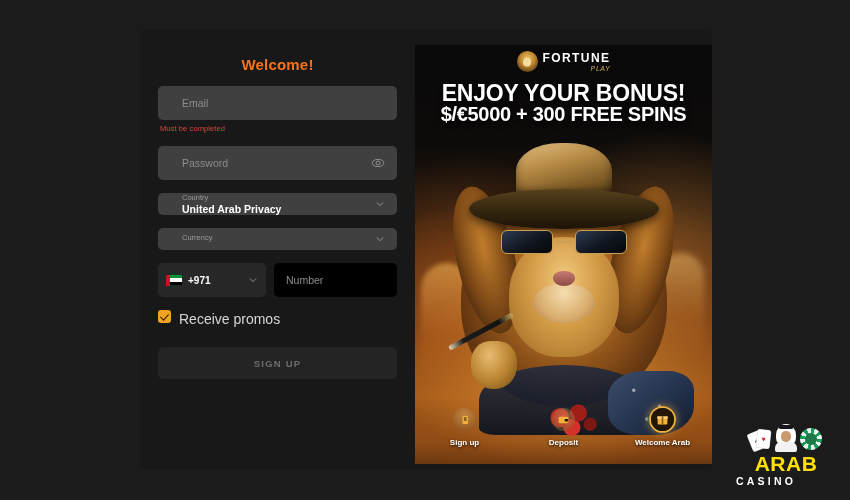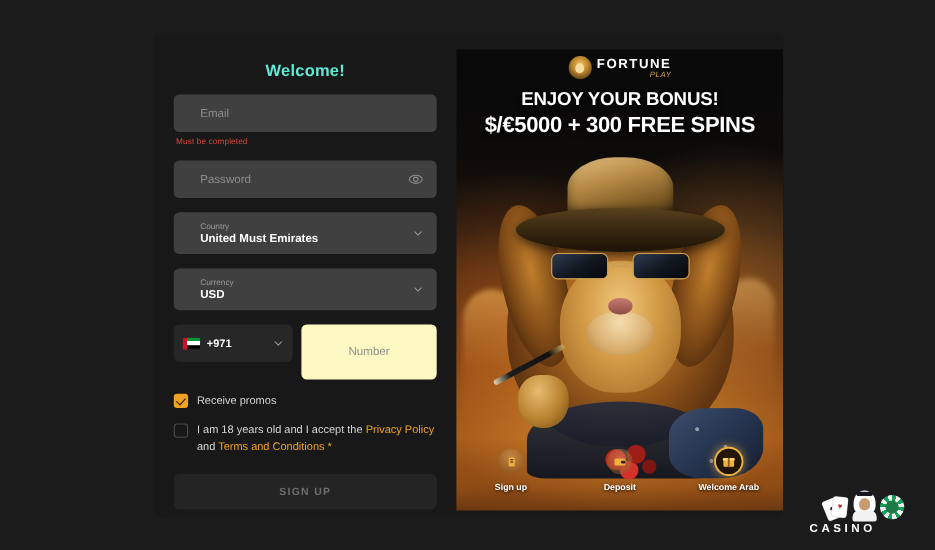--- a/index.html
+++ b/index.html
@@ -21,38 +21,38 @@
     overflow: hidden;
   }
 
   
   .form-col {
     width: 275px; flex: 0 0 275px;
     padding: 16px 18px 0 18px;
     background: #181818;
   }
   .welcome-title {
-    text-align: center; color: #5eead4;
+    text-align: center; color: #f97316;
     font-size: 15px; font-weight: bold;
     letter-spacing: .2px; margin-top: 10px;
   }
   .welcome-sub {
     text-align: center; color: #c6c6c6;
     font-size: 9.5px; line-height: 1.5;
     margin-top: 12px; padding: 0 4px;
   }
 
   .field {
     position: relative;
     height: 34px; margin-top: 13px;
     background: #404040; border-radius: 5px;
     display: flex; align-items: center;
     padding: 0 24px;
   }
-  .field.tall { height: 38px; flex-direction: column; align-items: stretch; justify-content: center; }
+  .field.tall { height: 22px; flex-direction: column; align-items: stretch; justify-content: center; }
   .field-placeholder { color: #8d8d8d; font-size: 10.5px; }
   .field-label { color: #9a9a9a; font-size: 7.5px; line-height: 1; margin-bottom: 3px; }
   .field-value { color: #ffffff; font-size: 10.5px; font-weight: bold; line-height: 1; }
 
   .err-msg {
     color: #d8483c; font-size: 7.5px;
     margin-top: 4px; margin-left: 2px; letter-spacing: .1px;
   }
 
   .eye-icon {
@@ -79,43 +79,42 @@
     width: 16px; height: 11px; border-radius: 1px;
     position: relative; overflow: hidden; flex: 0 0 16px;
   }
   .flag .red { position: absolute; left: 0; top: 0; width: 4px; height: 100%; background: #ce1126; }
   .flag .g   { position: absolute; left: 4px; top: 0; width: 12px; height: 33.4%; background: #009739; }
   .flag .w   { position: absolute; left: 4px; top: 33.4%; width: 12px; height: 33.3%; background: #ffffff; }
   .flag .b   { position: absolute; left: 4px; top: 66.7%; width: 12px; height: 33.3%; background: #000000; }
   .cc-text { color: #ffffff; font-size: 10px; font-weight: bold; }
   .cc-chev { position: absolute; right: 8px; top: 50%; transform: translateY(-50%); width: 10px; height: 10px; }
   .num-box {
-    flex: 1; height: 50px; background: #fef9c3;
+    flex: 1; height: 34px; background: #000000;
     border-radius: 5px; display: flex; align-items: center;
     padding: 0 12px;
-    justify-content: center;
   }
 
   
   .cb-row { display: flex; align-items: flex-start; gap: 8px; margin-top: 12px; }
   .cb {
     width: 13px; height: 13px; flex: 0 0 13px;
     border-radius: 3px; margin-top: 1px;
     position: relative;
   }
   .cb.checked { background: #f0a323; }
   .cb.unchecked { background: transparent; border: 1px solid #4a4a4a; }
   .cb.checked::after {
     content: ""; position: absolute;
     left: 3.5px; top: 1.5px;
     width: 4px; height: 7px;
     border: solid #2a1d05; border-width: 0 1.8px 1.8px 0;
     transform: rotate(42deg);
   }
-  .cb-label { color: #d6d6d6; font-size: 10px; line-height: 1.5; }
+  .cb-label { color: #d6d6d6; font-size: 14px; line-height: 1.5; }
   .cb-link { color: #f0a323; }
   .req-star { color: #f0a323; }
 
   .signup-btn {
     margin-top: 17px; height: 32px;
     background: #242424; border-radius: 5px;
     display: flex; align-items: center; justify-content: center;
     color: #6e6e6e; font-size: 9.5px; font-weight: bold;
     letter-spacing: 1.2px;
   }
@@ -152,21 +151,21 @@
     color: #ffffff; font-size: 12px; font-weight: bold;
     letter-spacing: 1.4px;
   }
   .logo-play {
     color: #d8ab52; font-size: 7px; font-style: italic;
     text-align: right; letter-spacing: .6px; margin-top: 1px;
   }
   .promo-h1 {
     position: absolute; left: 0; right: 0; top: 35px;
     text-align: center; color: #ffffff;
-    font-size: 17px; font-weight: bold;
+    font-size: 23px; font-weight: bold;
     letter-spacing: -.2px;
     text-shadow: 0 2px 6px rgba(0,0,0,.85);
   }
   .promo-h2 {
     position: absolute; left: 0; right: 0; top: 58px;
     text-align: center; color: #ffffff;
     font-size: 20px; font-weight: bold;
     letter-spacing: -.3px;
     text-shadow: 0 2px 6px rgba(0,0,0,.85);
   }
@@ -372,29 +371,28 @@
       <div class="field">
         <span class="field-placeholder">Password</span>
         <svg class="eye-icon" viewBox="0 0 24 24">
           <ellipse cx="12" cy="12" rx="10" ry="6.3" fill="none" stroke="#8d8d8d" stroke-width="1.7"></ellipse>
           <circle cx="12" cy="12" r="3.4" fill="none" stroke="#8d8d8d" stroke-width="1.7"></circle>
         </svg>
       </div>
 
       <div class="field tall">
         <span class="field-label">Country</span>
-        <span class="field-value">United Must Emirates</span>
+        <span class="field-value">United Arab Privacy</span>
         <svg class="chev" viewBox="0 0 24 24">
           <polyline points="5,9 12,16 19,9" fill="none" stroke="#9a9a9a" stroke-width="2.2" stroke-linecap="round" stroke-linejoin="round"></polyline>
         </svg>
       </div>
 
       <div class="field tall">
         <span class="field-label">Currency</span>
-        <span class="field-value">USD</span>
         <svg class="chev" viewBox="0 0 24 24">
           <polyline points="5,9 12,16 19,9" fill="none" stroke="#9a9a9a" stroke-width="2.2" stroke-linecap="round" stroke-linejoin="round"></polyline>
         </svg>
       </div>
 
       <div class="phone-row">
         <div class="cc-box">
           <span class="flag">
             <i class="red"></i>
               <i class="g"></i>
@@ -409,24 +407,20 @@
         <div class="num-box">
           <span class="field-placeholder">Number</span>
         </div>
       </div>
 
       <div class="cb-row">
         <span class="cb checked"></span>
         <span class="cb-label">Receive promos</span>
       </div>
 
-      <div class="cb-row">
-        <span class="cb unchecked"></span>
-        <span class="cb-label"><span>I am 18 years old and I accept the </span><span class="cb-link">Privacy Policy</span><span> and </span><span class="cb-link">Terms and Conditions</span><span class="req-star"> *</span></span>
-      </div>
 
       <div class="signup-btn">
         <span>SIGN UP</span>
       </div>
 
     </div>
 
     <div class="promo">
 
       <div class="promo-logo">
@@ -511,16 +505,17 @@
           </span>
       </span>
       <span class="ac-man">
         <span class="ac-kef"></span>
         <span class="ac-band"></span>
         <span class="ac-facec"></span>
         <span class="ac-robe"></span>
       </span>
       <span class="ac-chip"></span>
     </div>
+    <div class="ac-arab">ARAB</div>
     <div class="ac-casino">CASINO</div>
   </div>
 
 </div>
 
 </body></html>

